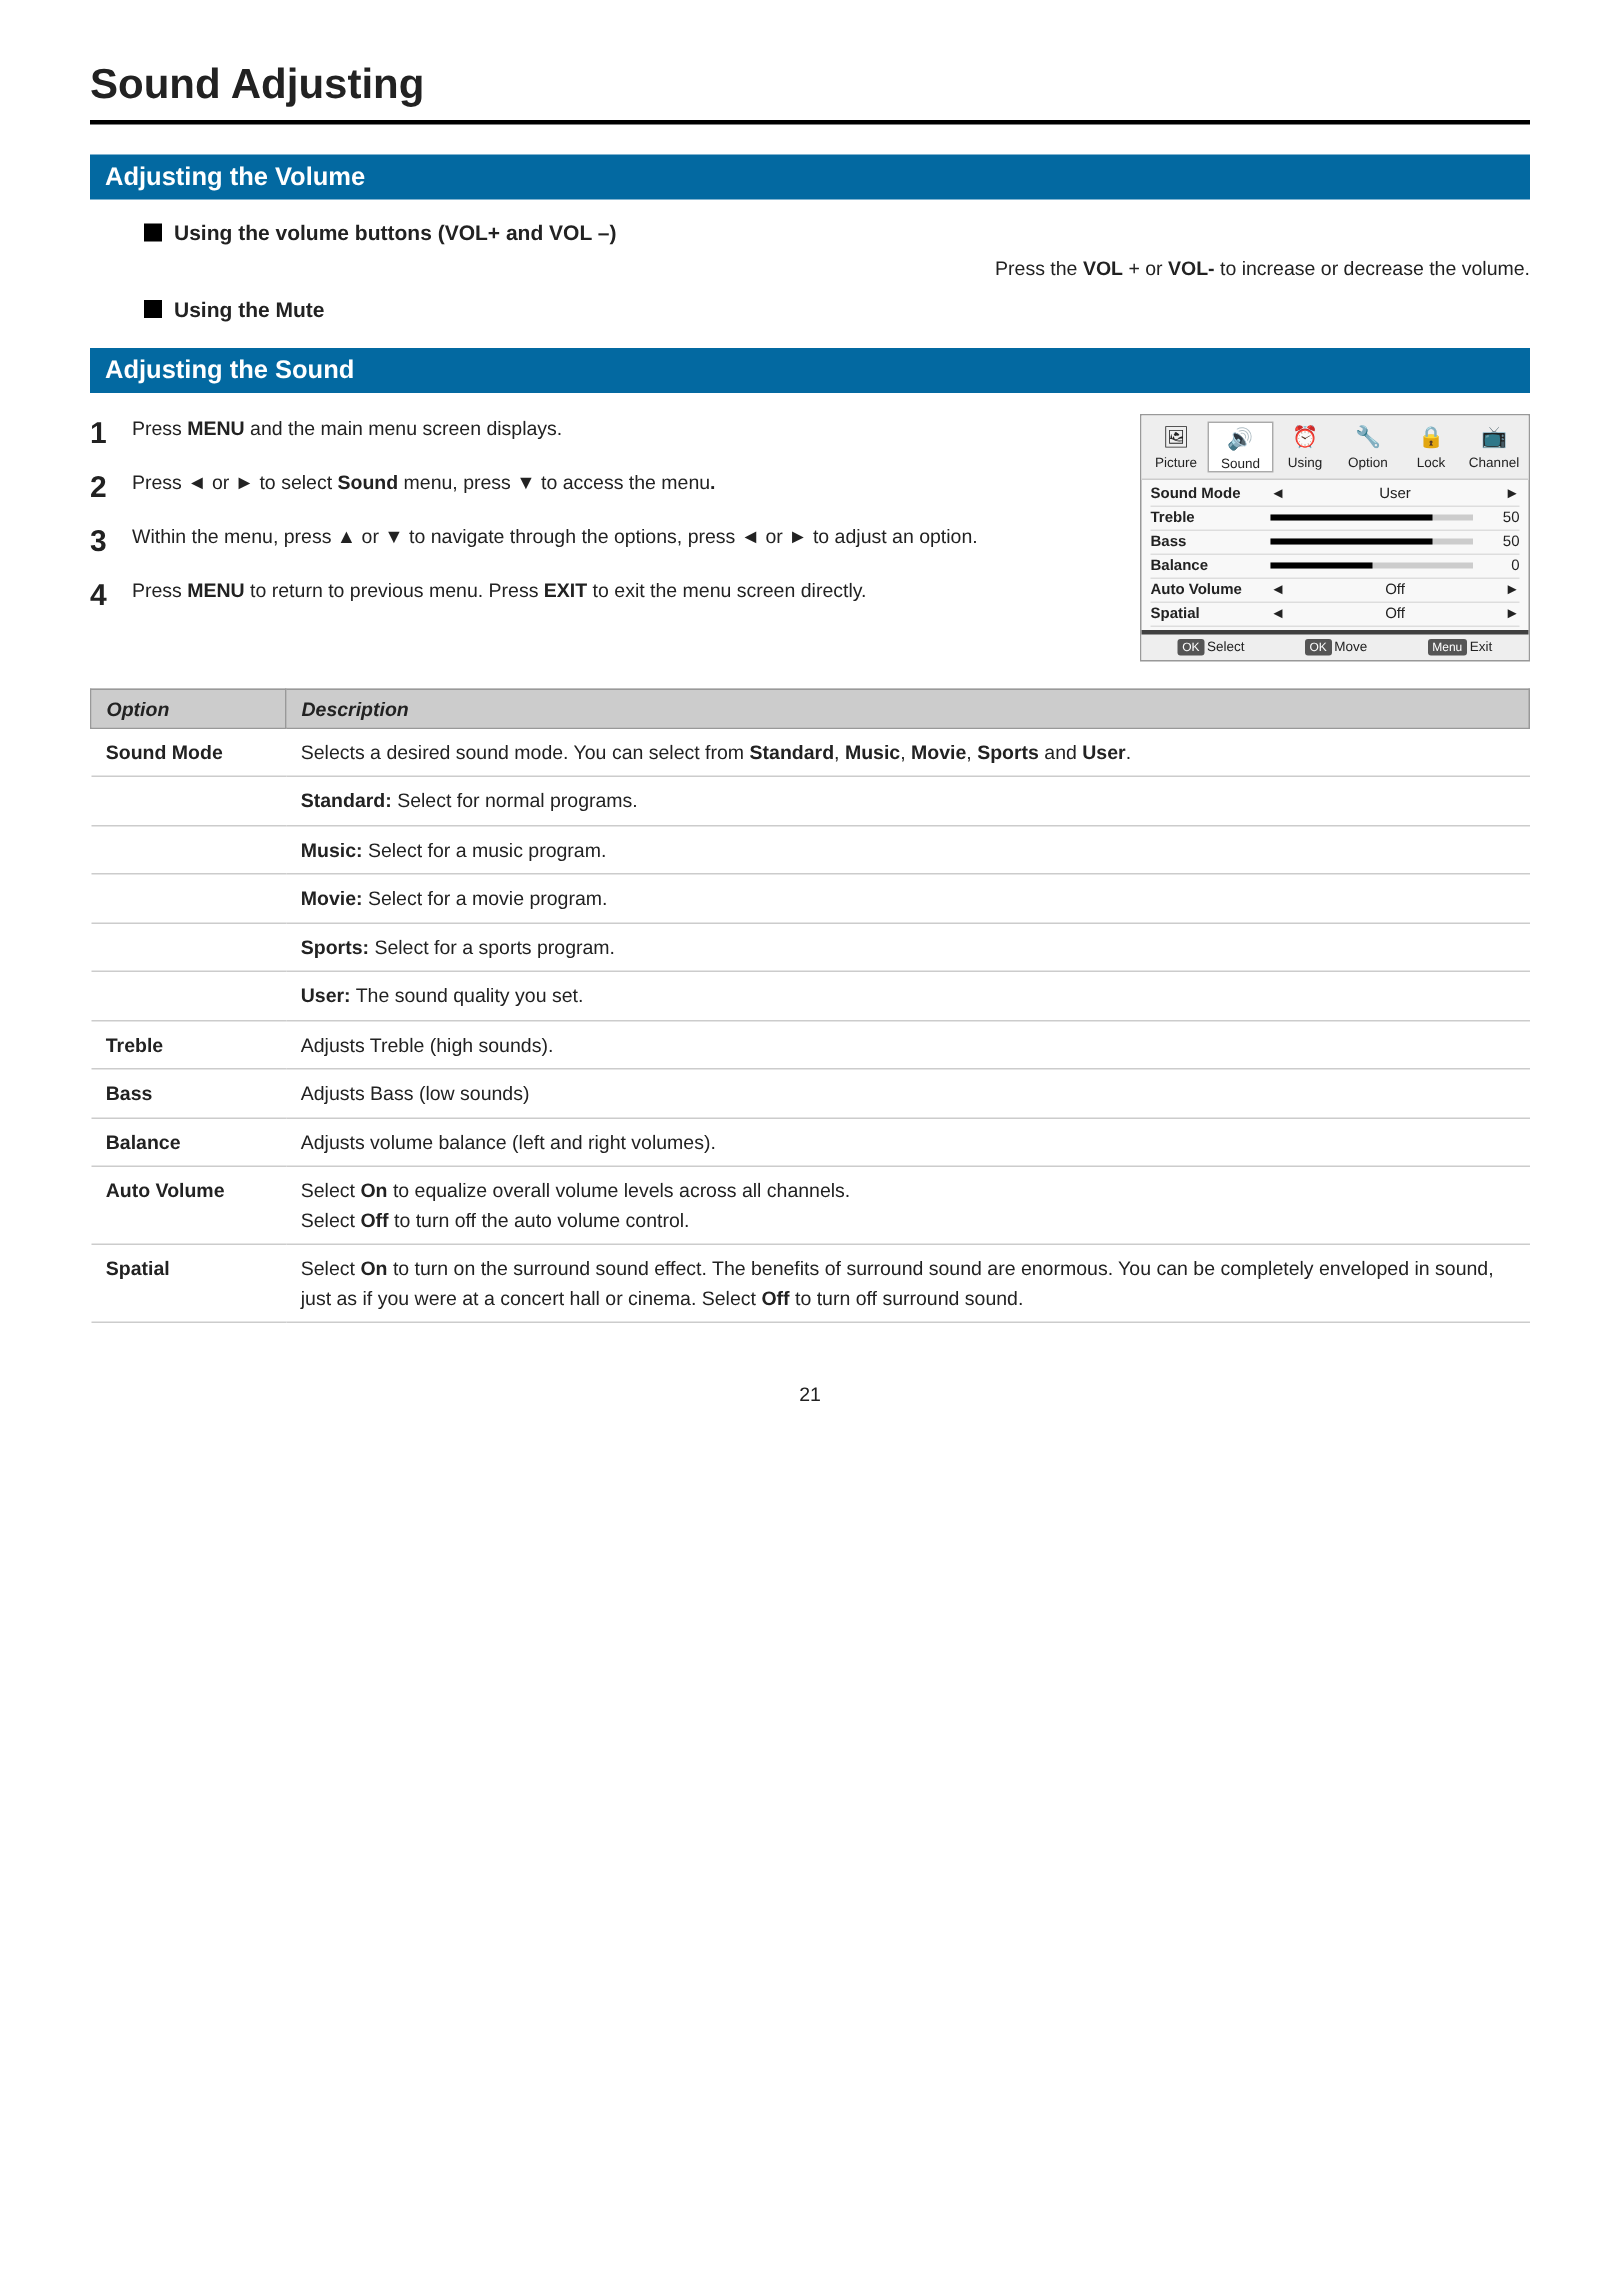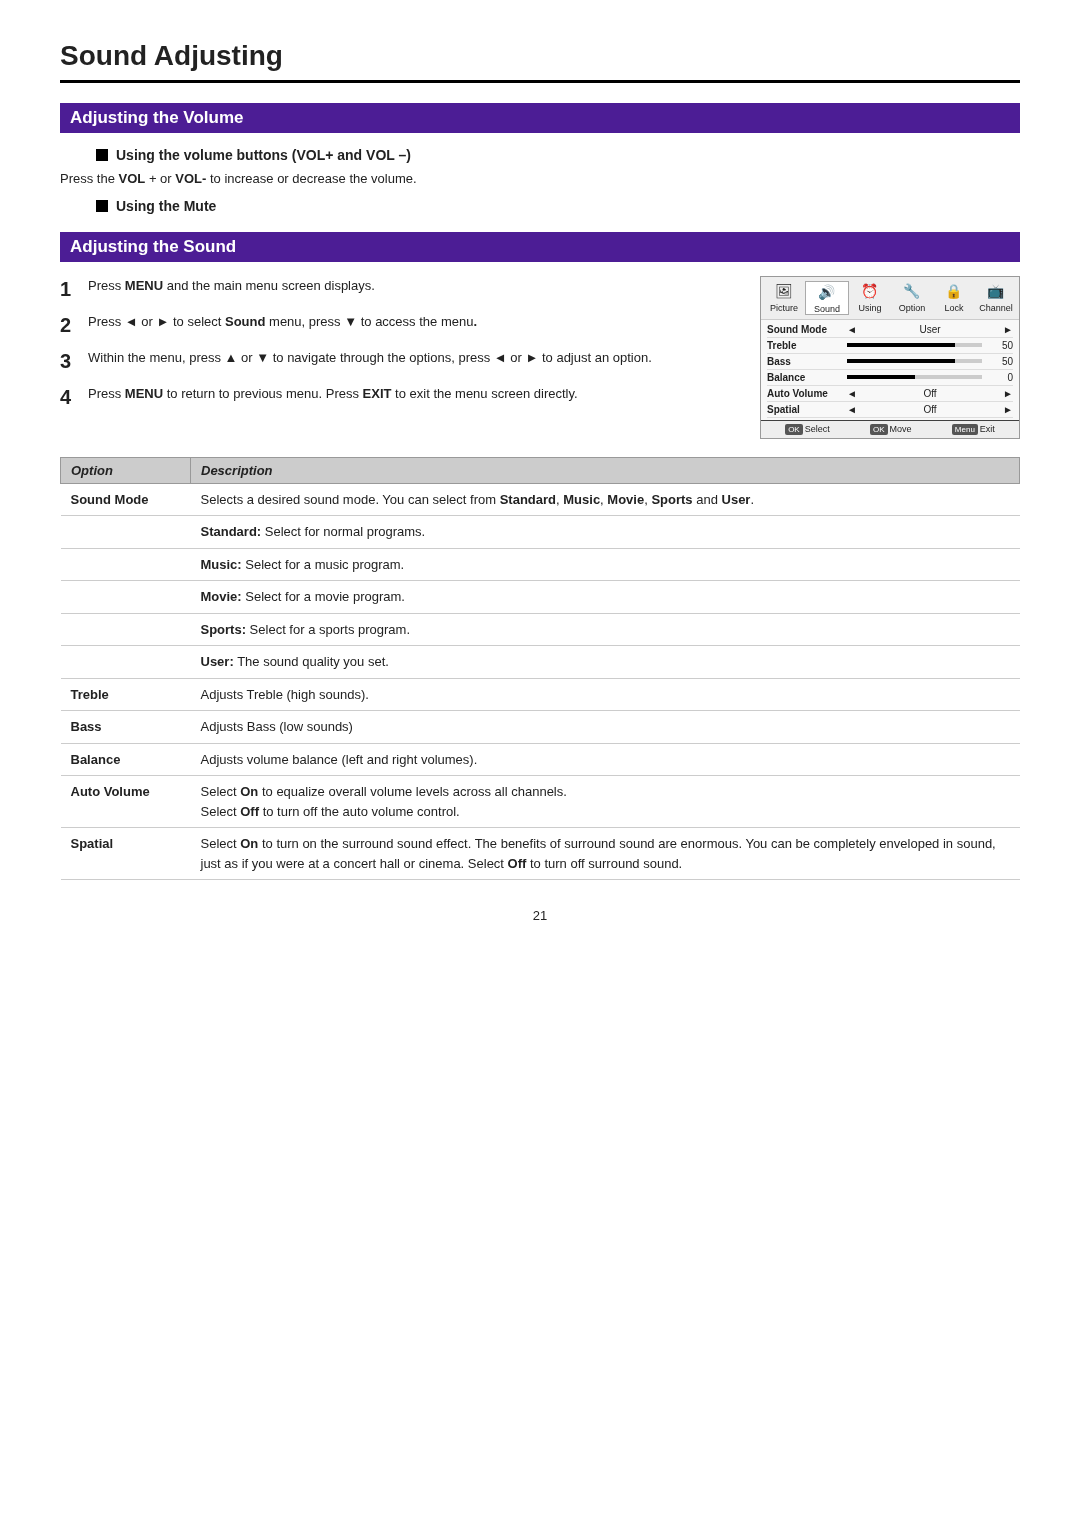--- a/index.html
+++ b/index.html
@@ -13,21 +13,21 @@
       padding: 40px 60px 60px 60px;
     }
     h1 {
       font-size: 28px;
       font-weight: bold;
       border-bottom: 3px solid #000;
       padding-bottom: 8px;
       margin-bottom: 20px;
     }
     .section-header {
-      background: #4c1d95;
+      background: #0369a1;
       color: #fff;
       font-size: 17px;
       font-weight: bold;
       padding: 5px 10px;
       margin-bottom: 14px;
       display: inline-block;
       width: 100%;
     }
     .subsection-title {
       font-size: 14px;
@@ -41,21 +41,21 @@
     .black-square {
       display: inline-block;
       width: 12px;
       height: 12px;
       background: #000;
       flex-shrink: 0;
     }
     .section-block {
       margin-bottom: 18px;
     }
-    p { line-height: 1.6; margin-bottom: 8px; }
+    p { line-height: 1.6; margin-bottom: 8px; text-align: right; }
 
     .adjusting-sound-layout {
       display: flex;
       gap: 20px;
       margin-bottom: 16px;
     }
     .steps-col {
       flex: 1;
     }
     .menu-screen-col {
@@ -147,21 +147,21 @@
     }
     .bar-num {
       width: 16px;
       text-align: right;
     }
     .menu-row-arrow-right { width: 12px; text-align: right; }
     .menu-footer {
       display: flex;
       justify-content: space-around;
       padding: 3px 4px;
-      border-top: 1px solid #404040;
+      border-top: 3px solid #404040;
       background: #eee;
       font-size: 9px;
     }
     .menu-footer-item { display: flex; align-items: center; gap: 2px; }
     .footer-btn {
       background: #555;
       color: #fff;
       border-radius: 2px;
       padding: 1px 3px;
       font-size: 8px;
@@ -189,21 +189,21 @@
       line-height: 1.5;
     }
     .options-table td:first-child {
       font-weight: bold;
       width: 130px;
       vertical-align: top;
     }
 
     .page-number {
       text-align: center;
-      margin-top: 28px;
+      margin-top: 40px;
       font-size: 13px;
     }
   </style>
 </head>
 <body>
 
 <h1>Sound Adjusting</h1>
 
 <div class="section-block">
   <div class="section-header">Adjusting the Volume</div>

